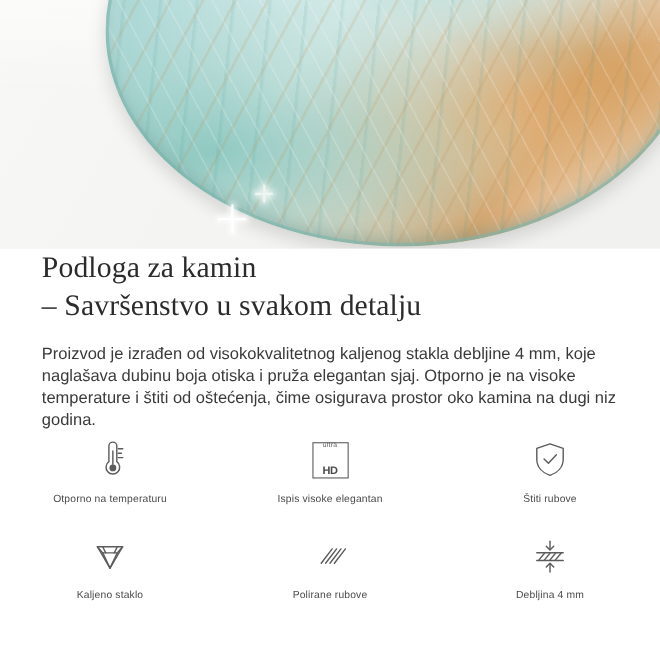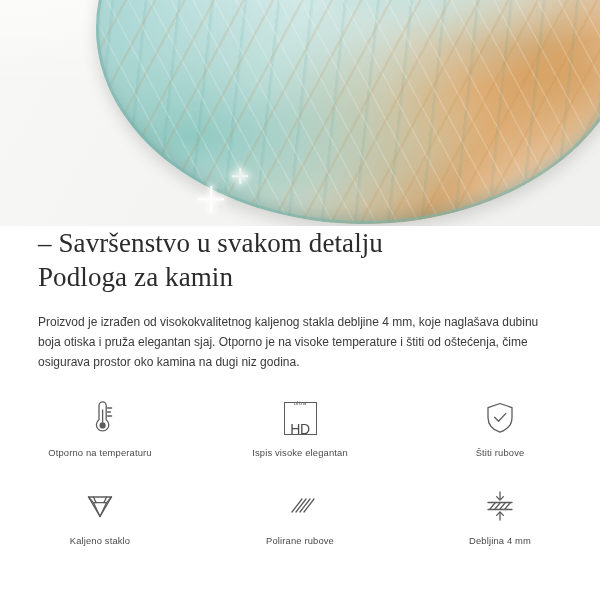--- a/index.html
+++ b/index.html
@@ -124,21 +124,21 @@
     color: #2b2b2b;
     letter-spacing: 0.1px;
   }
   .title .line {
     display: block;
     white-space: nowrap;
   }
   .desc {
     margin: 18px 0 0 0;
     padding: 0 38px;
-    font-size: 12px;
+    font-size: 15px;
     line-height: 20px;
     color: #3a3a3a;
     max-width: 540px;
   }
 
   
   .features {
     position: absolute;
     left: 0;
     top: 392px;
@@ -187,22 +187,22 @@
     align-items: center;
     justify-content: center;
     line-height: 1;
   }
   .hd-top {
     font-size: 6.2px;
     color: #5c5c5c;
     letter-spacing: 0.2px;
   }
   .hd-bottom {
-    font-size: 14px;
-    font-weight: normal;
+    font-size: 10px;
+    font-weight: bold;
     color: #4a4a4a;
     letter-spacing: -0.3px;
     margin-top: 16px;
   }
 </style>
 </head>
 <body>
 
 <div class="page">
 
@@ -213,22 +213,22 @@
       <div class="disc-veins"></div>
       <div class="disc-gloss"></div>
       <div class="disc-edge"></div>
     </div>
     <div class="sparkle sparkle-a"></div>
     <div class="sparkle sparkle-b"></div>
   </div>
 
   <div class="content">
     <h1 class="title">
+      <span class="line">Podloga za kamin</span>
       <span class="line">– Savršenstvo u svakom detalju</span>
-      <span class="line">Podloga za kamin</span>
     </h1>
     <p class="desc">Proizvod je izrađen od visokokvalitetnog kaljenog stakla debljine 4 mm, koje naglašava dubinu boja otiska i pruža elegantan sjaj. Otporno je na visoke temperature i štiti od oštećenja, čime osigurava prostor oko kamina na dugi niz godina.</p>
   </div>
 
   <div class="features">
 
     <div class="feat-row">
 
       <div class="feat">
         <div class="feat-icon">

